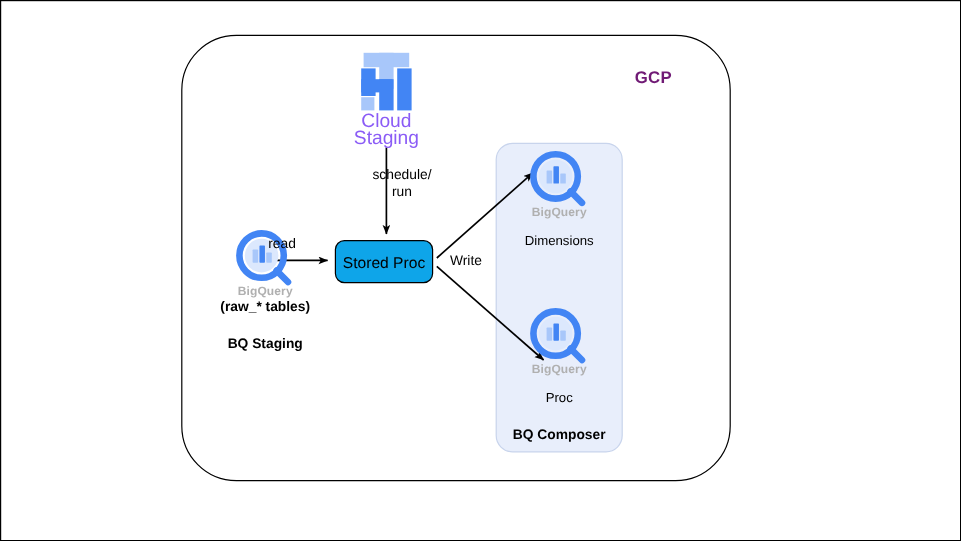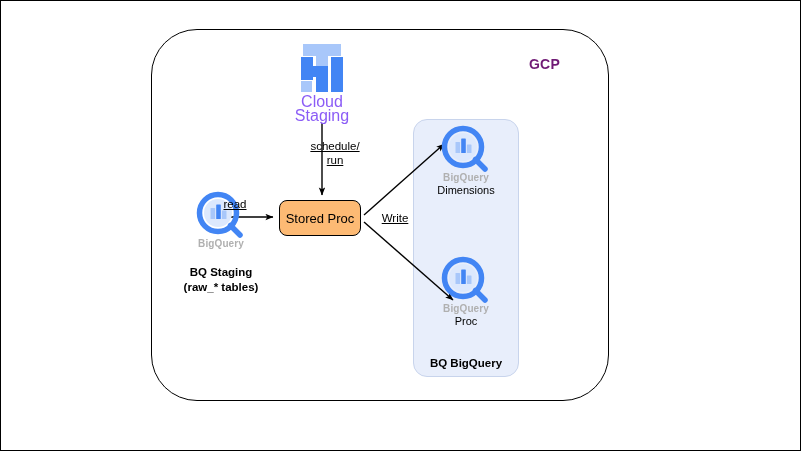--- a/index.html
+++ b/index.html
@@ -55,21 +55,21 @@
   
   .stored-proc {
     position: absolute;
     left: 278px;
     top: 199px;
     width: 82px;
     height: 36px;
     border: 1.4px solid #000000;
     border-radius: 8px;
     box-sizing: border-box;
-    background: #fdba74;
+    background: #0ea5e9;
     display: flex;
     align-items: center;
     justify-content: center;
     font-size: 13px;
     color: #000000;
   }
   
   .node {
     position: absolute;
     text-align: center;
@@ -81,21 +81,21 @@
   .bq-word {
     font-size: 10px;
     font-weight: bold;
     color: #b0b0b0;
     margin-top: -3px;
     letter-spacing: 0.1px;
   }
   .node-sub {
     font-size: 11px;
     color: #000000;
-    margin-top: 1px;
+    margin-top: 12px;
   }
   .node-caption {
     font-size: 11.5px;
     font-weight: bold;
     color: #000000;
     line-height: 15px;
   }
   .composer-word {
     font-size: 16px;
     color: #8b5cf6;
@@ -113,41 +113,40 @@
     color: #000000;
   }
   
   .edge-label {
     position: absolute;
     font-size: 11.5px;
     color: #000000;
     text-align: center;
     line-height: 14px;
     background: transparent;
-    text-decoration: underline;
   }
   svg.edges {
     position: absolute;
     left: 0;
     top: 0;
     width: 801px;
     height: 451px;
     pointer-events: none;
   }
 </style>
 </head>
 <body>
 
 <div id="canvas">
 
   <div class="gcp-box"></div>
   <div class="gcp-label">GCP</div>
 
   <div class="refined-box"></div>
-  <div class="refined-caption">BQ BigQuery</div>
+  <div class="refined-caption">BQ Composer</div>
 
   <svg class="edges" viewBox="0 0 801 451">
     <defs>
       <marker id="arrow" markerWidth="9" markerHeight="9" refX="7.6" refY="3.2" orient="auto" markerUnits="userSpaceOnUse">
         <path d="M0,0 L8,3.2 L0,6.4 L1.9,3.2 z" fill="#000000"></path>
       </marker>
     </defs>
 
     <line x1="321" y1="122" x2="321" y2="194" stroke="#000000" stroke-width="1.4" marker-end="url(#arrow)"></line>
 
@@ -175,22 +174,22 @@
   <div class="node" style="left:160px; top:190px; width:120px;">
     <svg class="node-icon" width="52" height="50" viewBox="0 0 52 50">
       <circle cx="23" cy="22" r="18.5" fill="none" stroke="#4285f4" stroke-width="5.5"></circle>
       <circle cx="23" cy="22" r="14" fill="#dce8fd"></circle>
       <rect x="15.5" y="17" width="4.6" height="11" rx="0.6" fill="#a8c7fa"></rect>
       <rect x="21.2" y="13.5" width="4.6" height="14.5" rx="0.6" fill="#4285f4"></rect>
       <rect x="26.9" y="19.5" width="4.6" height="8.5" rx="0.6" fill="#a8c7fa"></rect>
       <path d="M35.5,34.5 L45,44" stroke="#4285f4" stroke-width="5.5" stroke-linecap="round"></path>
     </svg>
     <div class="bq-word">BigQuery</div>
+    <div class="node-caption">(raw_* tables)</div>
     <div class="node-caption" style="margin-top:16px;">BQ Staging</div>
-    <div class="node-caption">(raw_* tables)</div>
   </div>
 
   <div class="stored-proc">
     <span>Stored Proc</span>
   </div>
 
   <div class="node" style="left:418px; top:124px; width:94px;">
     <svg class="node-icon" width="52" height="50" viewBox="0 0 52 50">
       <circle cx="23" cy="22" r="18.5" fill="none" stroke="#4285f4" stroke-width="5.5"></circle>
       <circle cx="23" cy="22" r="14" fill="#dce8fd"></circle>
@@ -216,15 +215,15 @@
     <div class="node-sub">Proc</div>
   </div>
 
   <div class="edge-label" style="left:214px; top:196px; width:40px;">read</div>
 
   <div class="edge-label" style="left:296px; top:138px; width:76px;">
     <div>schedule/</div>
     <div>run</div>
   </div>
 
-  <div class="edge-label" style="left:374px; top:210px; width:40px; text-align:center;">Write</div>
+  <div class="edge-label" style="left:374px; top:210px; width:40px; text-align:left;">Write</div>
 
 </div>
 
 </body></html>

